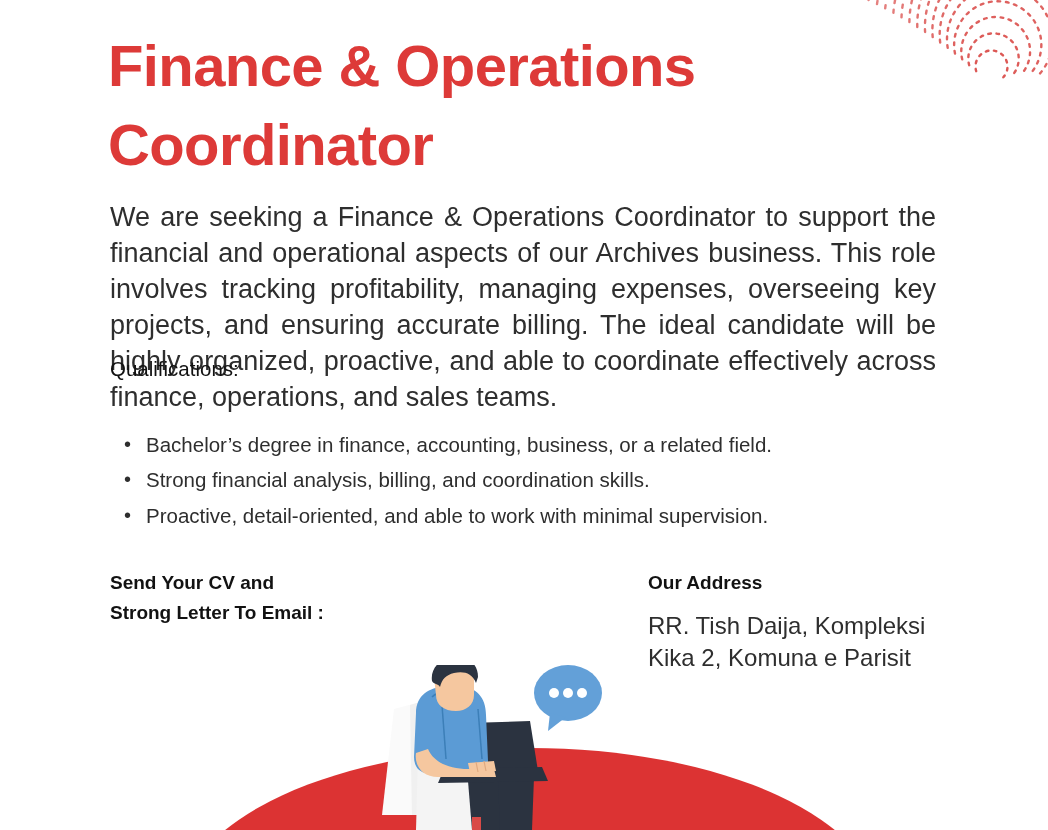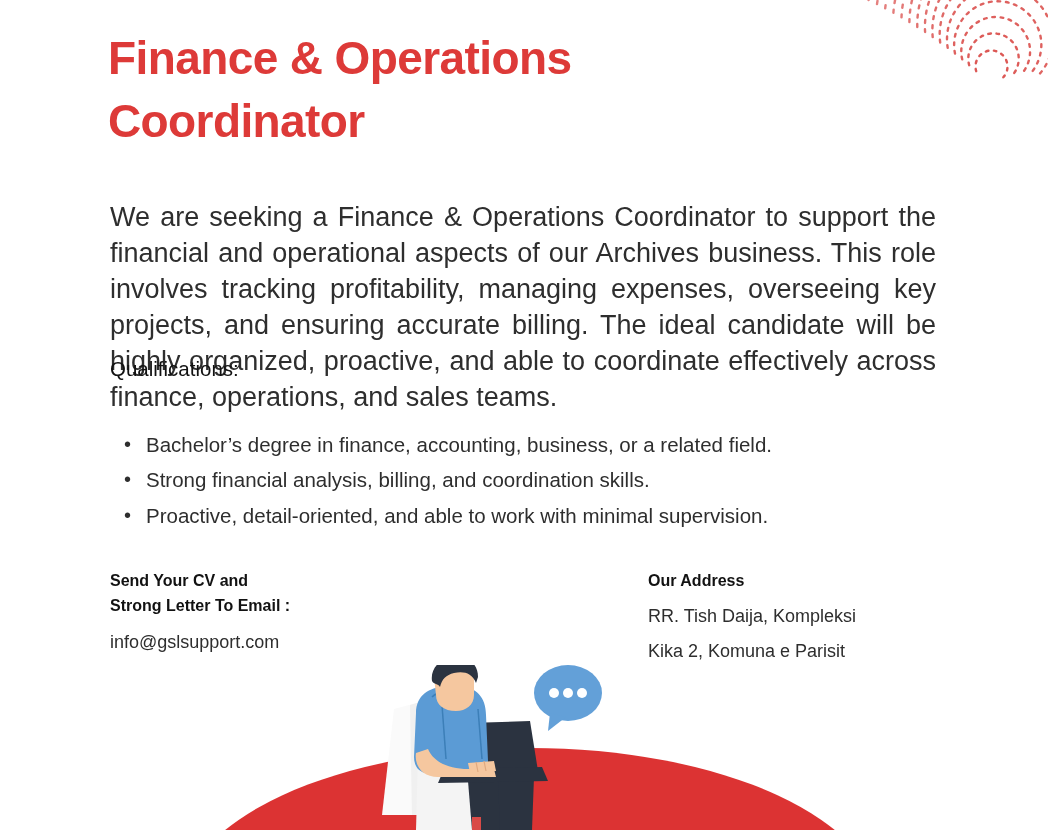--- a/index.html
+++ b/index.html
@@ -63,21 +63,21 @@
     top: 0;
     width: 1048px;
   }
   #page-title {
     position: absolute;
     left: 108px;
     top: 27px;
     width: 700px;
     margin: 0;
     color: #DD3A38;
-    font-size: 46px;
+    font-size: 58px;
     font-weight: bold;
     line-height: 1.36;
     letter-spacing: -0.6px;
   }
   #intro-paragraph {
     position: absolute;
     left: 110px;
     top: 200px;
     width: 826px;
     margin: 0;
@@ -129,28 +129,28 @@
   .contact-col {
     position: absolute;
     top: 0;
   }
   #contact-email-col { left: 110px; width: 470px; }
   #contact-address-col { left: 648px; width: 360px; }
 
   .contact-heading {
     margin: 0;
     color: #121212;
-    font-size: 16px;
+    font-size: 19px;
     font-weight: bold;
     line-height: 1.58;
   }
   .contact-body {
     margin: 12px 0 0 0;
     color: #2e2e2e;
-    font-size: 18px;
+    font-size: 24px;
     line-height: 1.32;
   }
 
   
   #illustration {
     position: absolute;
     left: 372px;
     bottom: 0;
     width: 290px;
     height: 165px;
@@ -273,24 +273,23 @@
       <li>Bachelor’s degree in finance, accounting, business, or a related field.</li>
       <li>Strong financial analysis, billing, and coordination skills.</li>
       <li>Proactive, detail-oriented, and able to work with minimal supervision.</li>
     </ul>
 
     <div id="contact-row">
 
       <div class="contact-col" id="contact-email-col">
         <div class="contact-heading">Send Your CV and</div>
         <div class="contact-heading">Strong Letter To Email :</div>
-        <div class="contact-body">info@gslsupport.com</div>
       </div>
 
       <div class="contact-col" id="contact-address-col">
         <div class="contact-heading">Our Address</div>
         <div class="contact-body">RR. Tish Daija, Kompleksi</div>
-        <div class="contact-body" style="margin-top:11px">Kika 2, Komuna e Parisit</div>
+        <div class="contact-body" style="margin-top:0">Kika 2, Komuna e Parisit</div>
       </div>
 
     </div>
   </div>
 </div>
 
 </body></html>

